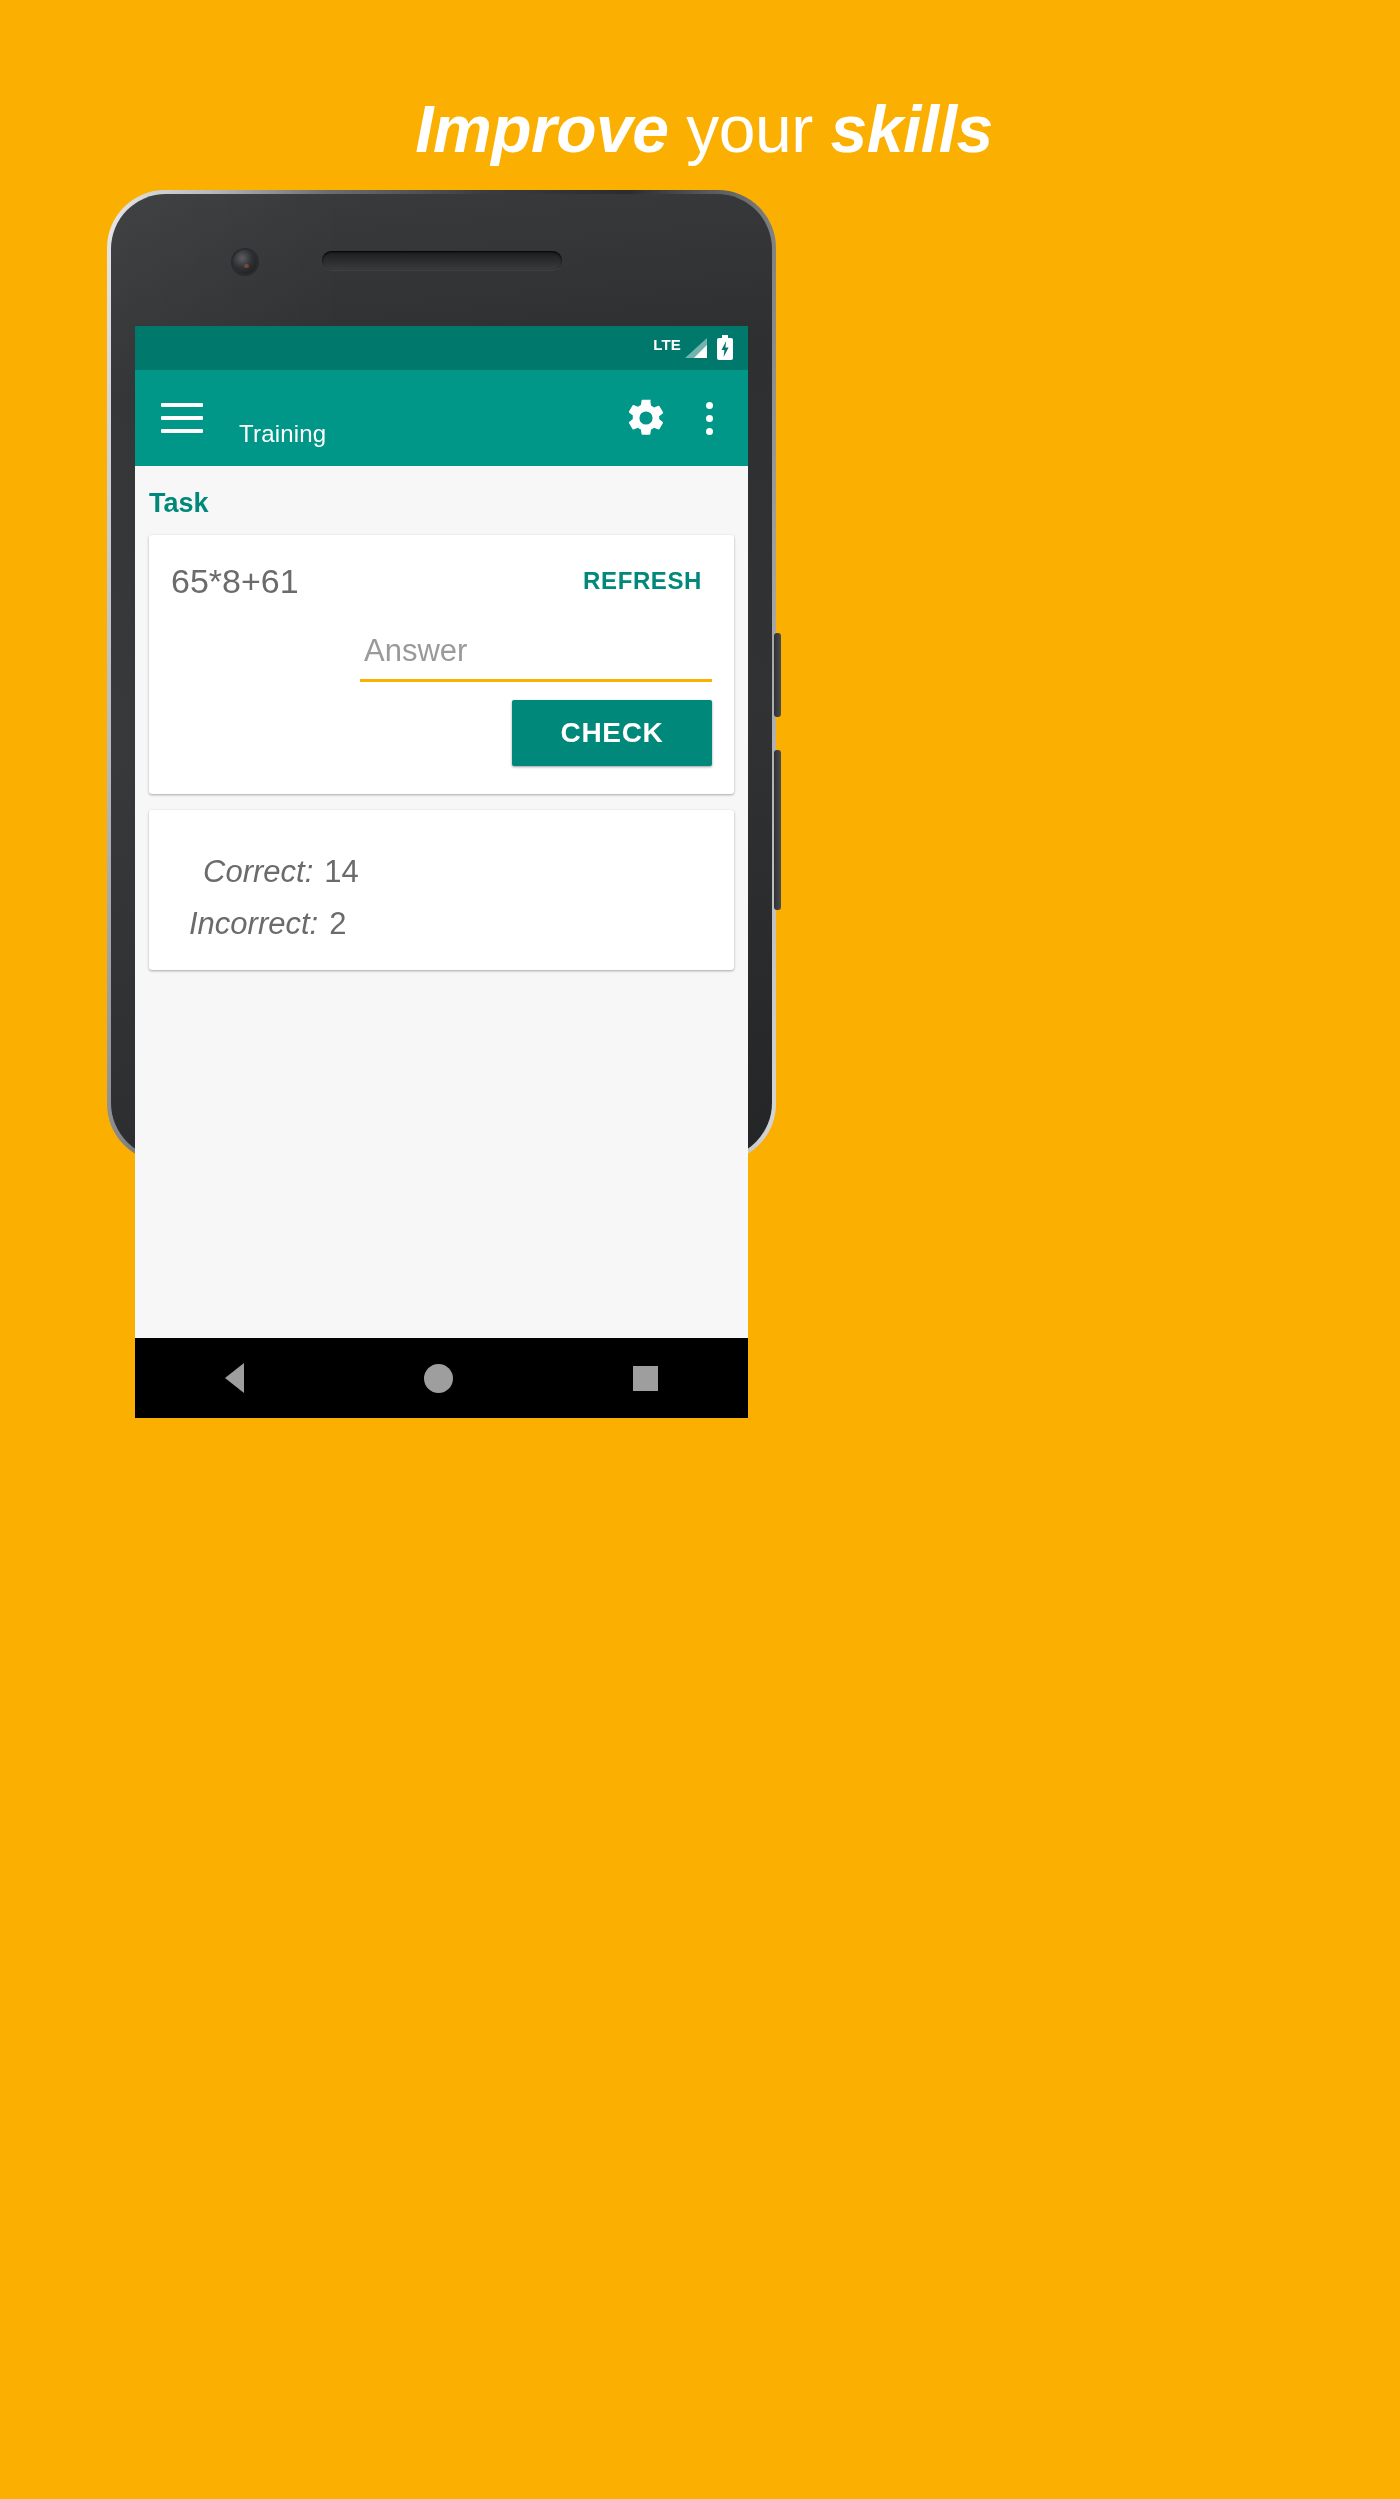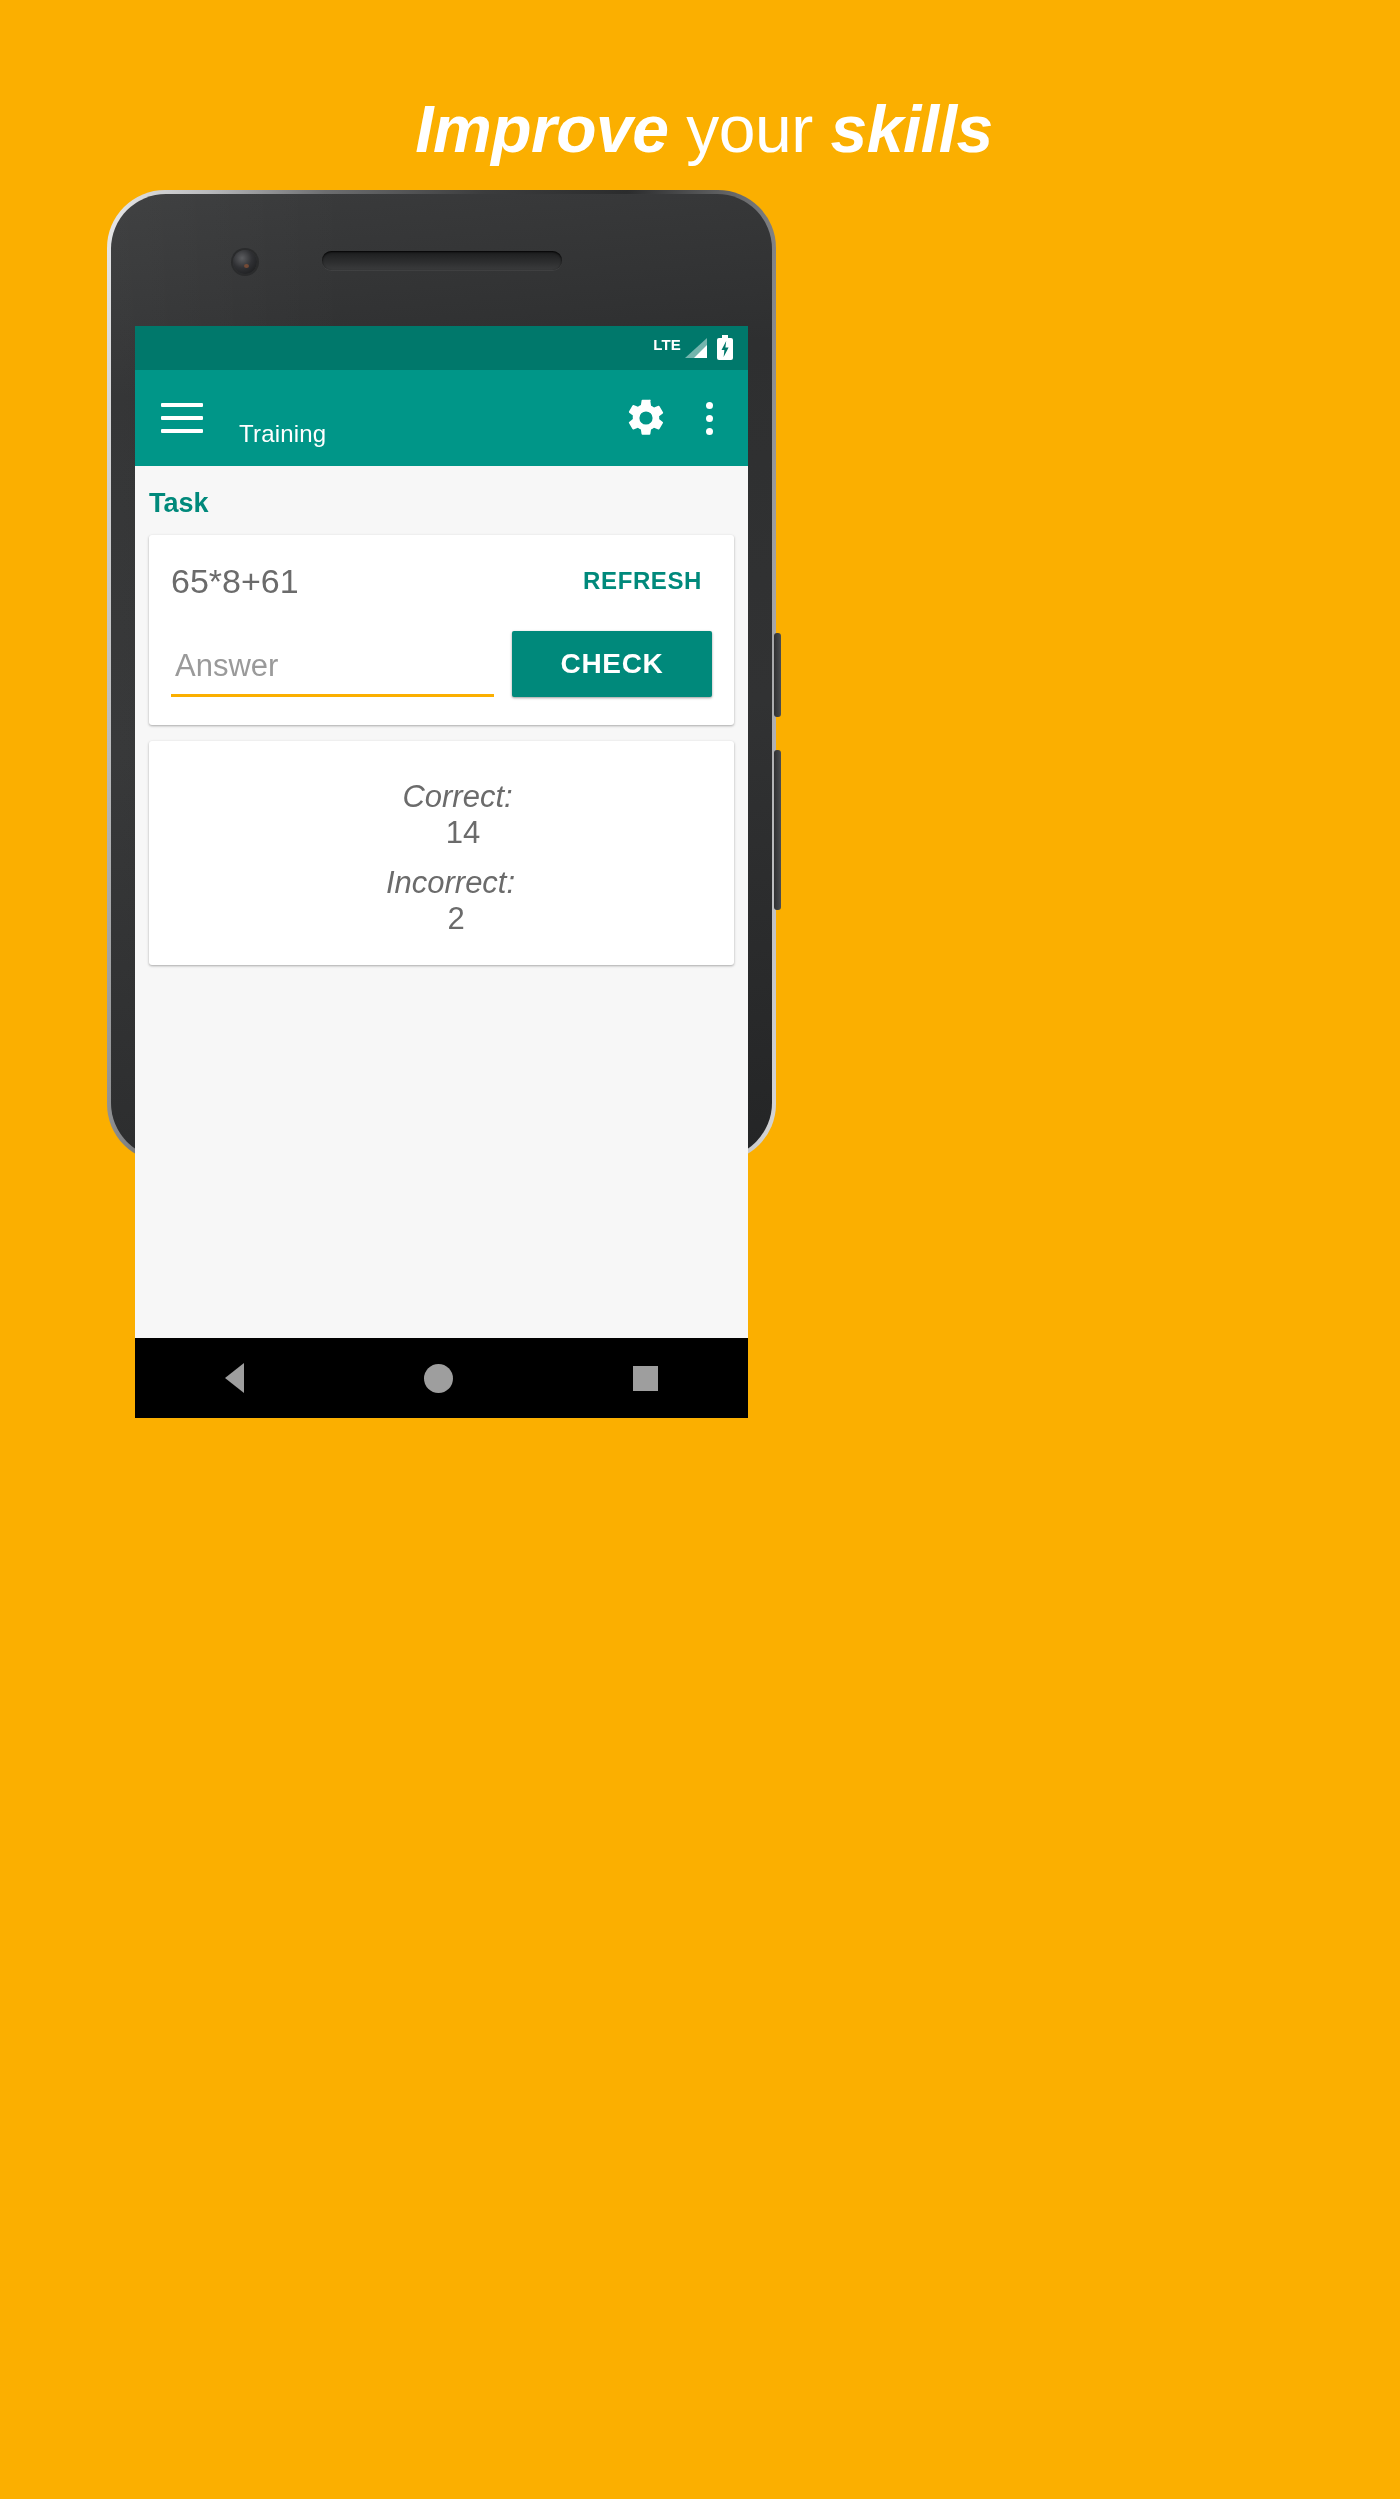--- a/index.html
+++ b/index.html
@@ -146,21 +146,21 @@
   .task-expr{
     font-size:34px; color:#6b6b6b; font-weight:400;
   }
   .refresh-btn{
     color:#00897B; font-weight:bold; font-size:24px; letter-spacing:.6px;
     padding:6px 10px; cursor:pointer; background:none; border:none;
     font-family:"Liberation Sans", sans-serif;
   }
   .answer-row{
     display:flex; align-items:flex-end; justify-content:space-between;
-    margin-top:30px; gap:18px;
+    margin-top:30px; gap:18px;flex-direction:column;
   }
   .answer-field{ flex:1; max-width:352px; }
   .answer-input{
     width:100%; border:none; outline:none;
     font-size:31px; color:#9a9a9a;
     padding:2px 4px 10px 4px;
     border-bottom:3px solid #FBAF00;
     background:transparent;
     font-family:"Liberation Sans", sans-serif;
   }
@@ -170,24 +170,23 @@
     border:none; cursor:pointer;
     font-size:28px; font-weight:bold; letter-spacing:.7px;
     padding:17px 0; width:200px;
     border-radius:2px;
     box-shadow:0 1px 3px rgba(0,0,0,.26), 0 1px 2px rgba(0,0,0,.16);
     font-family:"Liberation Sans", sans-serif;
   }
   .stats-card{ padding:28px 22px 28px 22px; }
   .stat-line{
     font-size:31px; color:#6b6b6b;
-    display:flex; align-items:center;
-    margin:10px 0 14px 0;
+    display:flex; align-items:flex-end;
+    margin:16px 0 14px 0;
     padding-left:18px;
-    flex-direction:column;
   }
   .stat-line:last-child{ margin-bottom:0; }
   .stat-key{ font-style:italic; }
   .stat-val{ margin-left:11px; font-style:normal; }
   .stat-correct{ padding-left:32px; }
 
   .navbar{
     height:80px; background:#000;
     display:flex; align-items:center; justify-content:space-around;
   }

